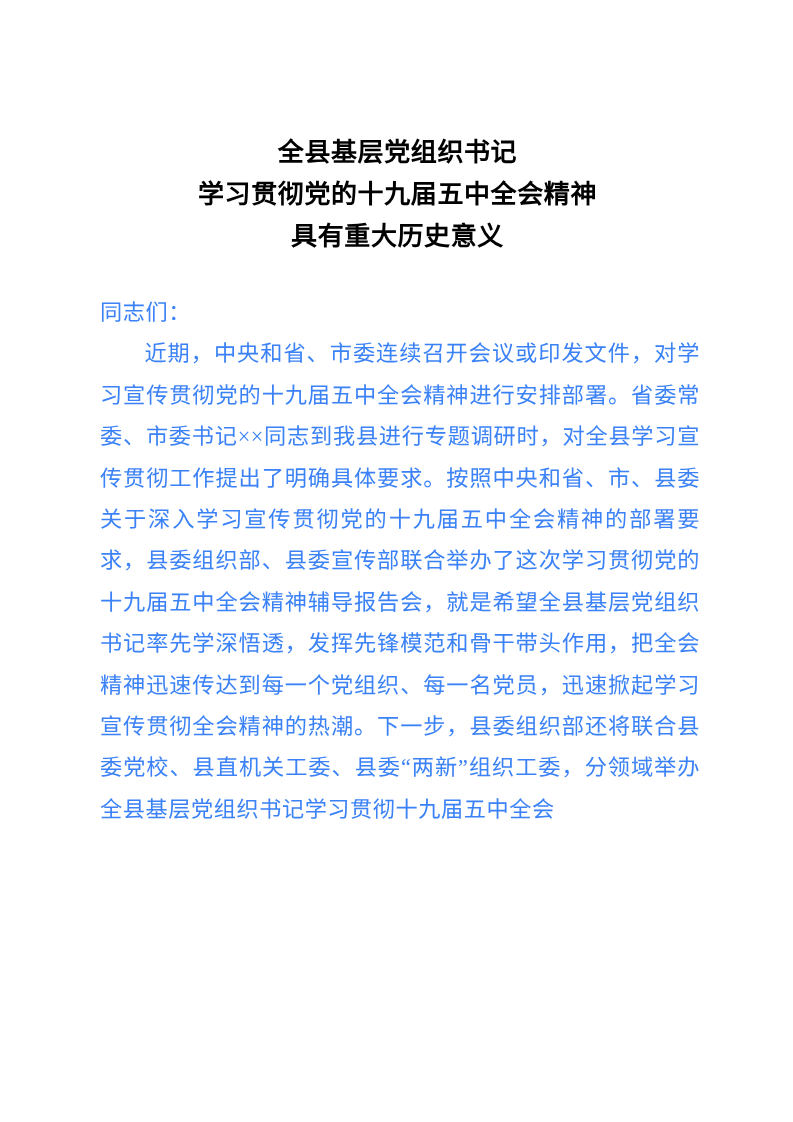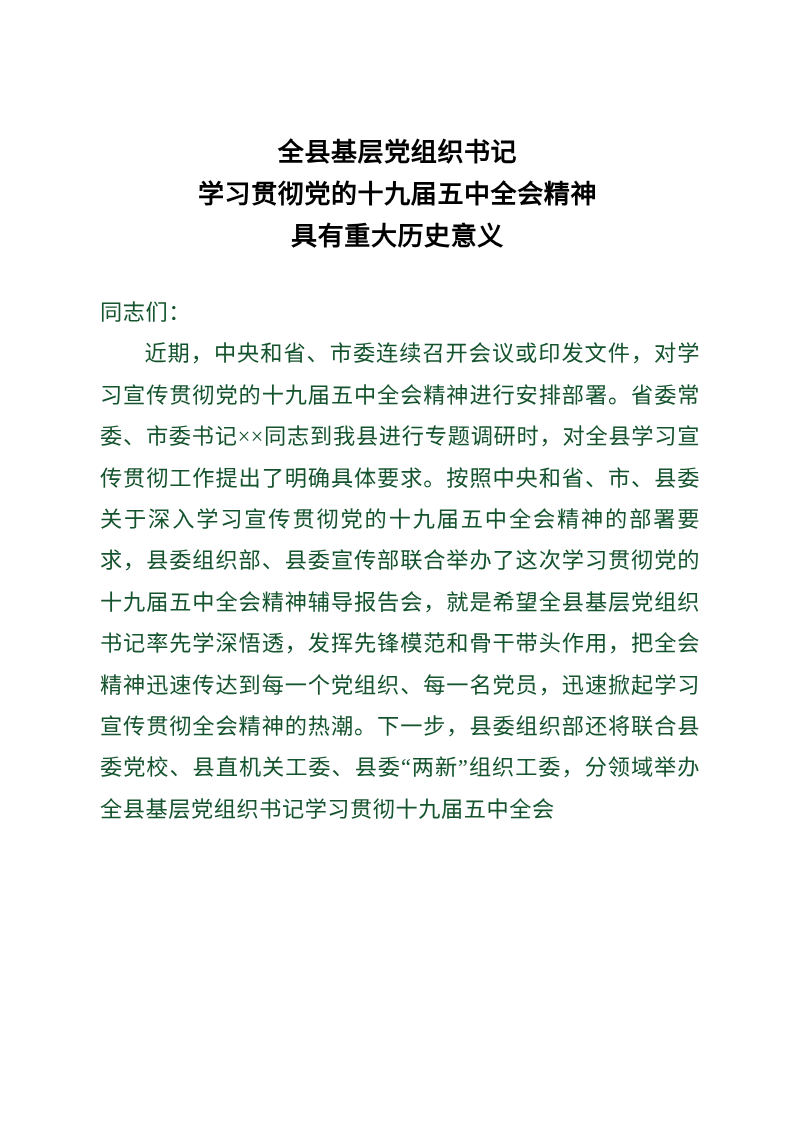--- a/index.html
+++ b/index.html
@@ -50,21 +50,21 @@
 
   .doc-body p {
     margin: 0;
     font-family: "Liberation Serif", "DejaVu Serif", serif;
     font-size: 22.2px;
     line-height: 41.4px;
     letter-spacing: 0.55px;
     text-align: justify;
     text-justify: inter-character;
     word-break: break-all;
-    color: #14532d;
+    color: #3b82f6;
   }
 
   .doc-body p.salutation {
     text-indent: 0;
   }
 
   .doc-body p.indented {
     text-indent: 2em;
   }
 </style>

